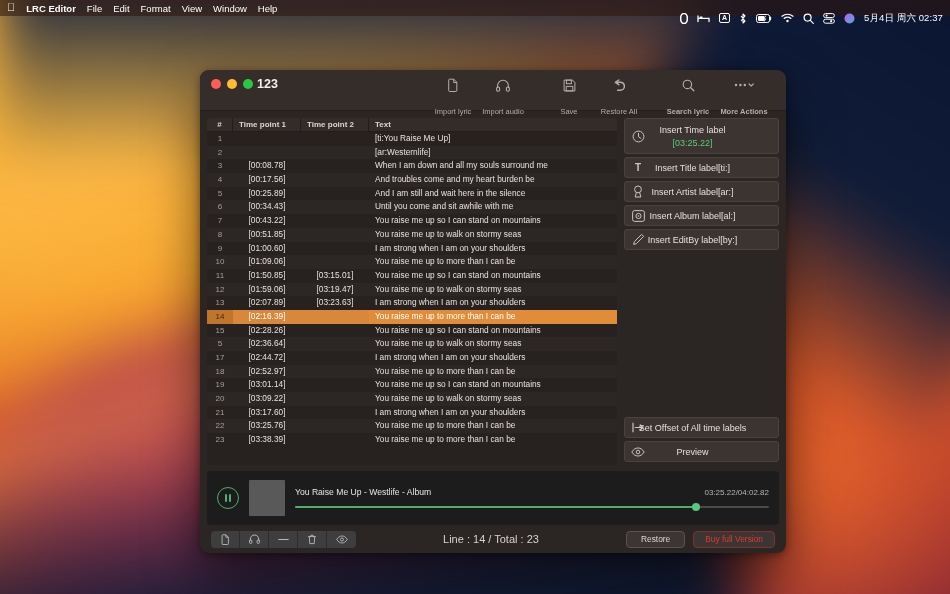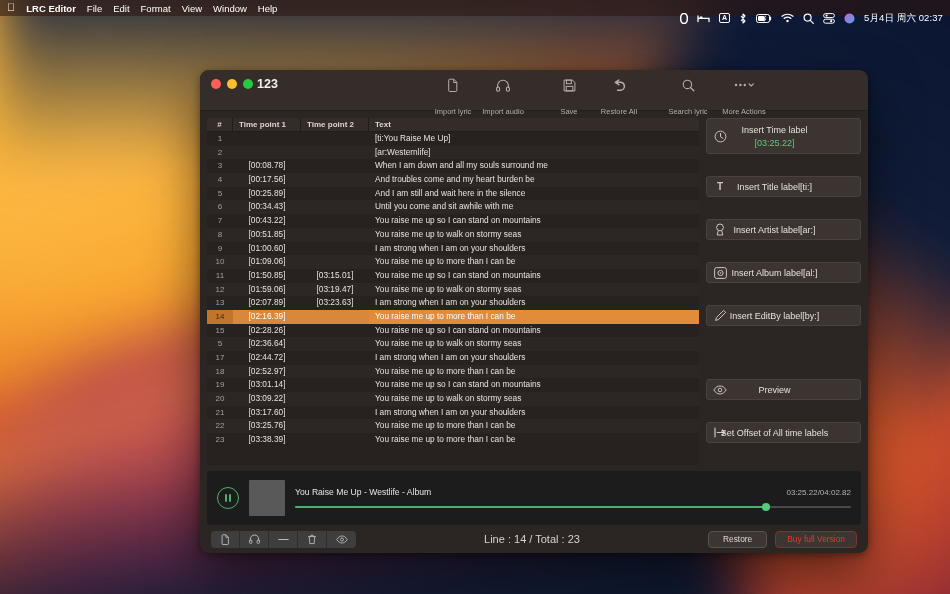--- a/index.html
+++ b/index.html
@@ -97,21 +97,21 @@
   .mb-icon { display: inline-flex; align-items: center; justify-content: center; height: 12px; }
   .mb-icon svg { display: block; }
   .mb-srcbox {
     border: 1px solid #ffffff; border-radius: 2px;
     font-size: 7px; line-height: 8px; padding: 0 2px; font-weight: bold;
   }
   .mb-clock { letter-spacing: 0.1px; }
 
   
   #window {
-    position: absolute; left: 200px; top: 70px; width: 668px; height: 483px;
+    position: absolute; left: 200px; top: 70px; width: 586px; height: 483px;
     background: #2b2523;
     border-radius: 9px;
     box-shadow: 0 22px 52px rgba(0,0,0,.55), 0 2px 8px rgba(0,0,0,.4);
     overflow: hidden;
     z-index: 10;
     display: flex; flex-direction: column;
   }
 
   
   #titlebar {
@@ -131,21 +131,21 @@
   }
   #toolbar {
     position: absolute; left: 228px; top: 4px;
     display: flex; align-items: flex-start; gap: 0;
   }
   .tb-item {
     display: flex; flex-direction: column; align-items: center;
     color: #b6aeab; font-size: 7.5px; width: 50px; gap: 15px;
     padding-top: 4px;
   }
-  .tb-item.wide { width: 56px; }
+  .tb-item.wide { width: 56px; font-weight: bold; }
   .tb-ico { height: 14px; display: flex; align-items: center; justify-content: center; }
   .tb-ico svg { display: block; }
   .tb-gap { width: 16px; }
   .tb-label { white-space: nowrap; }
 
   
   #body { flex: 1; display: flex; padding: 7px 7px 0 7px; gap: 7px; min-height: 0; }
 
   
   #table-wrap {
@@ -180,21 +180,21 @@
   .row.sel .c-t1 { background: #d9873a; color: #ffffff; }
   .row.sel .c-t2 { background: #d9873a; }
   .row.sel .c-text { background: #e08c38; color: #ffffff; }
   .row .c-text { padding-left: 6px; }
 
   
   #sidebar { width: 155px; flex: none; display: flex; flex-direction: column; }
   .sb-btn {
     background: #3b3431; border: 1px solid #4a4240; border-radius: 3px;
     display: flex; align-items: center; position: relative;
-    color: #e6e0dd; margin-bottom: 22px;
+    color: #e6e0dd; margin-bottom: 3px;
   }
   .sb-btn .sb-ico {
     width: 26px; display: flex; align-items: center; justify-content: center;
     flex: none; color: #cdc5c2;
   }
   .sb-btn .sb-lab {
     flex: 1; text-align: center; font-size: 9px; padding-right: 22px; margin-left: -22px;
     line-height: 12px;
   }
   #btn-time { height: 36px; }
@@ -609,38 +609,38 @@
           <span class="sb-ico">
             <svg width="13" height="13" viewBox="0 0 13 13">
                 <path d="M9.6 1.4 11.6 3.4 4.4 10.6l-2.8.8.8-2.8z" fill="none" stroke="#cdc5c2" stroke-width="1" stroke-linejoin="round"></path>
               </svg>
           </span>
           <span class="sb-lab">Insert EditBy label[by:]</span>
         </div>
 
         <div class="sb-spacer"></div>
 
+        <div class="sb-btn" id="btn-offset">
+          <span class="sb-ico">
+            <svg width="13" height="11" viewBox="0 0 13 11">
+                <path d="M1 1.2v8.6M3.2 5.5h7.4" stroke="#cdc5c2" stroke-width="1.2" stroke-linecap="round"></path>
+                <path d="M8.2 3l2.6 2.5-2.6 2.5" fill="none" stroke="#cdc5c2" stroke-width="1.2" stroke-linecap="round" stroke-linejoin="round"></path>
+              </svg>
+          </span>
+          <span class="sb-lab">Set Offset of All time labels</span>
+        </div>
+
         <div class="sb-btn" id="btn-preview">
           <span class="sb-ico">
             <svg width="14" height="10" viewBox="0 0 14 10">
                 <path d="M.8 5C2.6 2.2 4.7 1 7 1s4.4 1.2 6.2 4c-1.8 2.8-3.9 4-6.2 4S2.6 7.8.8 5z" fill="none" stroke="#cdc5c2" stroke-width="1"></path>
                 <circle cx="7" cy="5" r="1.8" fill="none" stroke="#cdc5c2" stroke-width="1"></circle>
               </svg>
           </span>
           <span class="sb-lab">Preview</span>
-        </div>
-
-        <div class="sb-btn" id="btn-offset">
-          <span class="sb-ico">
-            <svg width="13" height="11" viewBox="0 0 13 11">
-                <path d="M1 1.2v8.6M3.2 5.5h7.4" stroke="#cdc5c2" stroke-width="1.2" stroke-linecap="round"></path>
-                <path d="M8.2 3l2.6 2.5-2.6 2.5" fill="none" stroke="#cdc5c2" stroke-width="1.2" stroke-linecap="round" stroke-linejoin="round"></path>
-              </svg>
-          </span>
-          <span class="sb-lab">Set Offset of All time labels</span>
         </div>
       </div>
     </div>
 
     <div id="player">
       <div id="playbtn">
         <span></span>
         <span></span>
       </div>
       <div id="albumart"></div>

